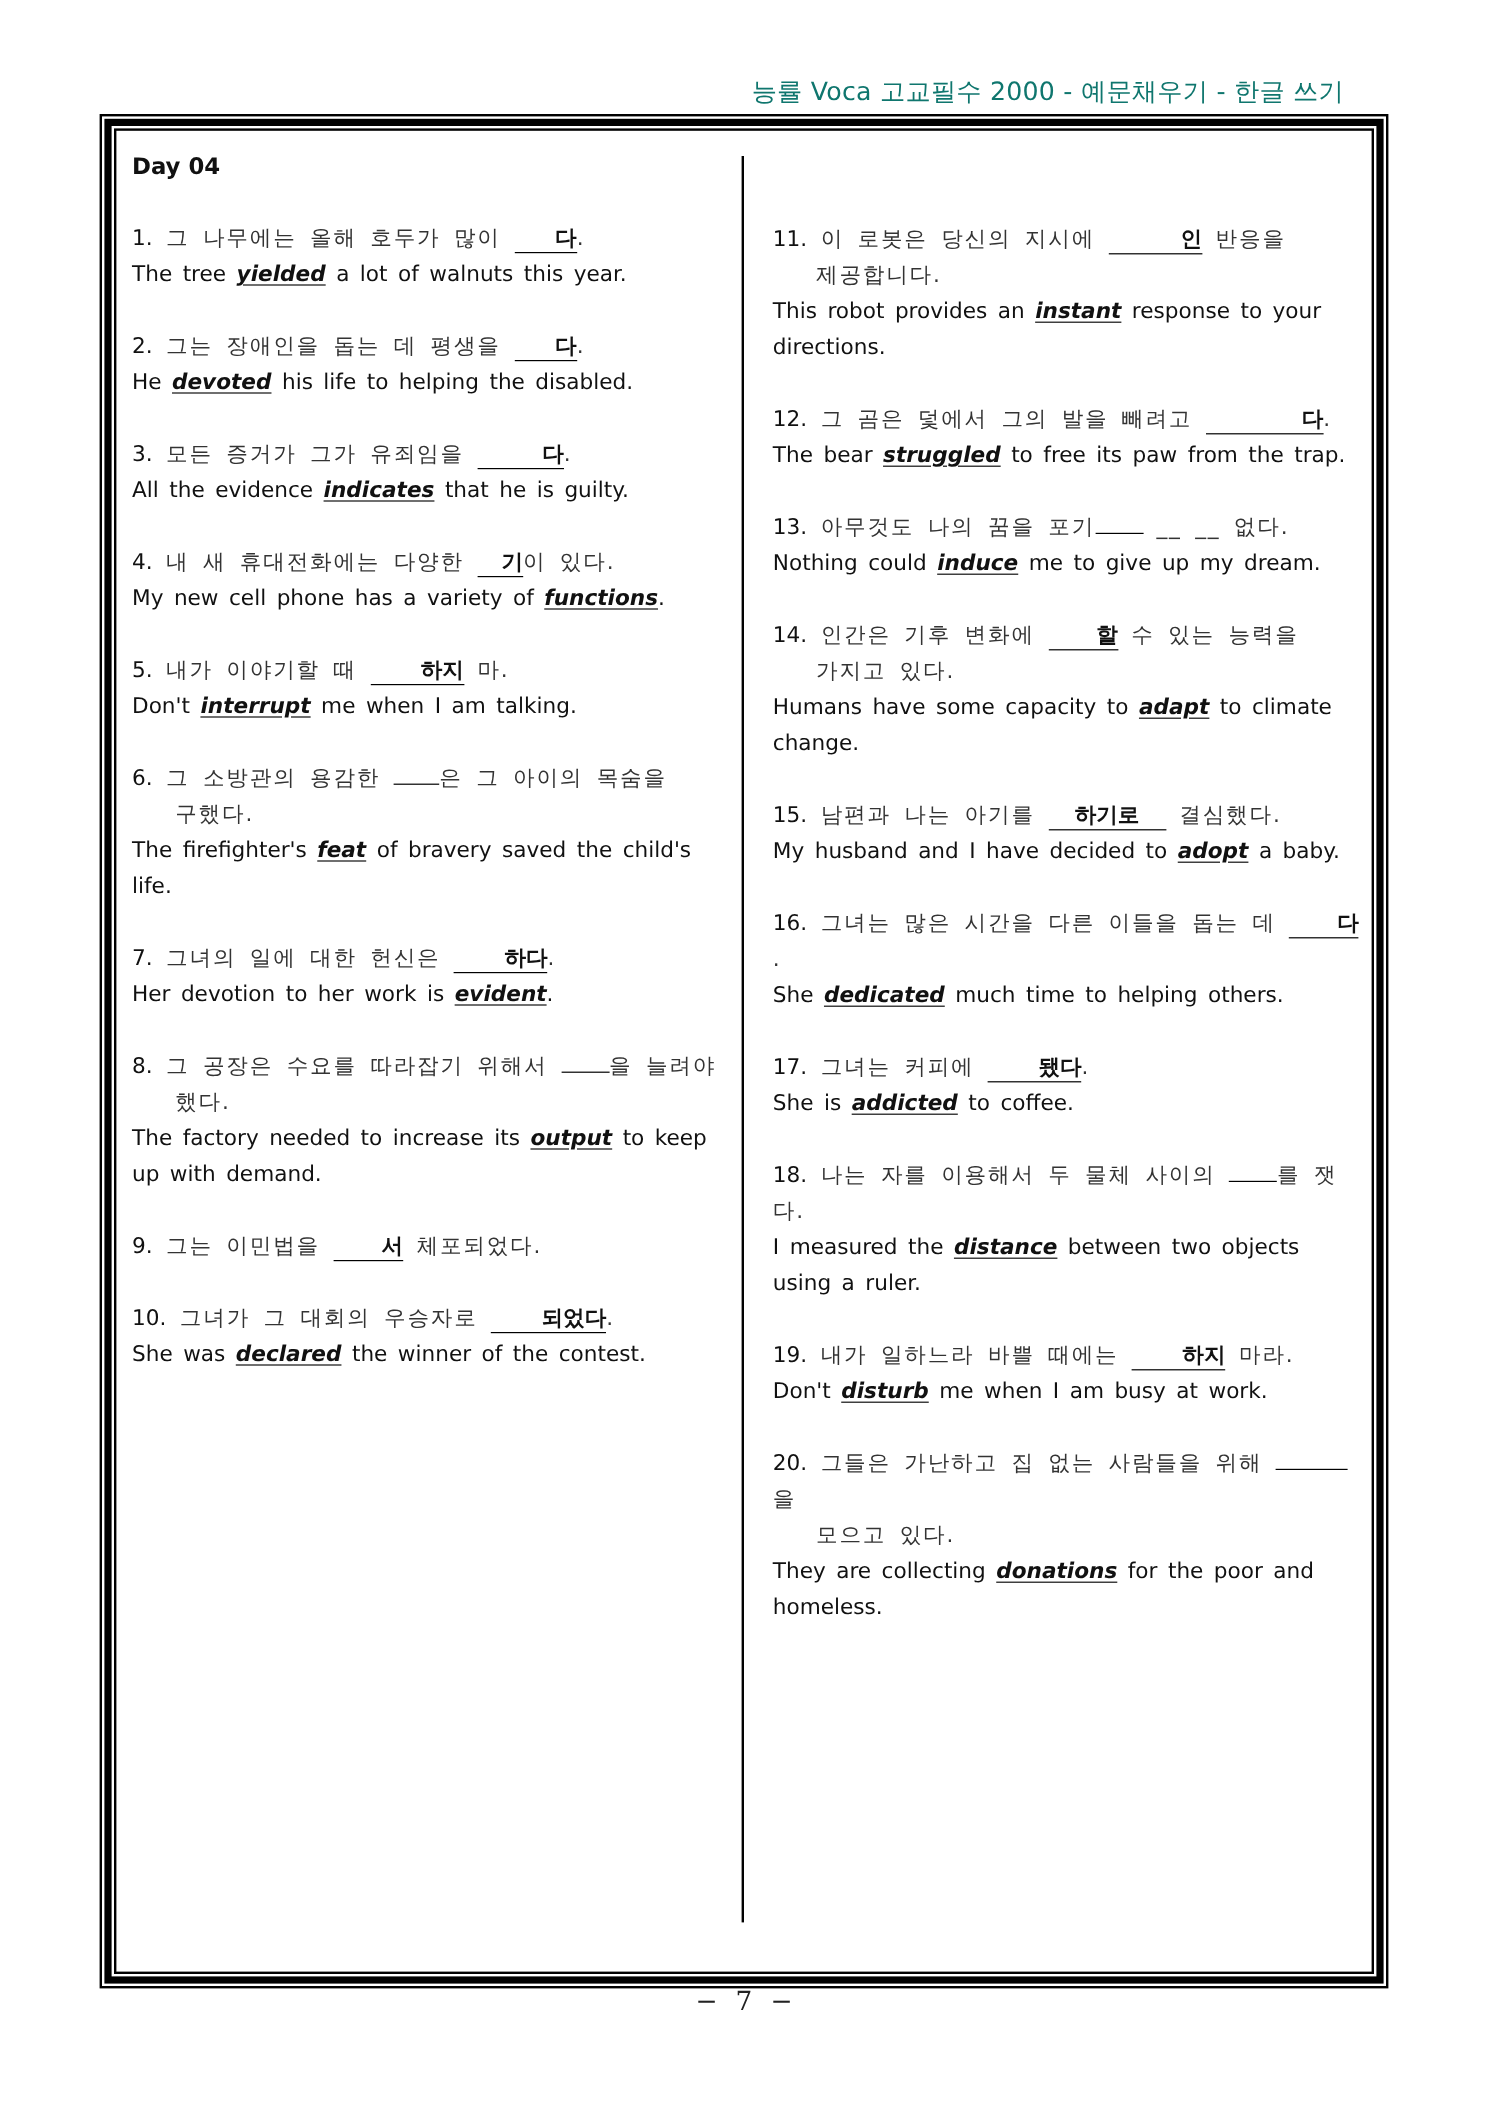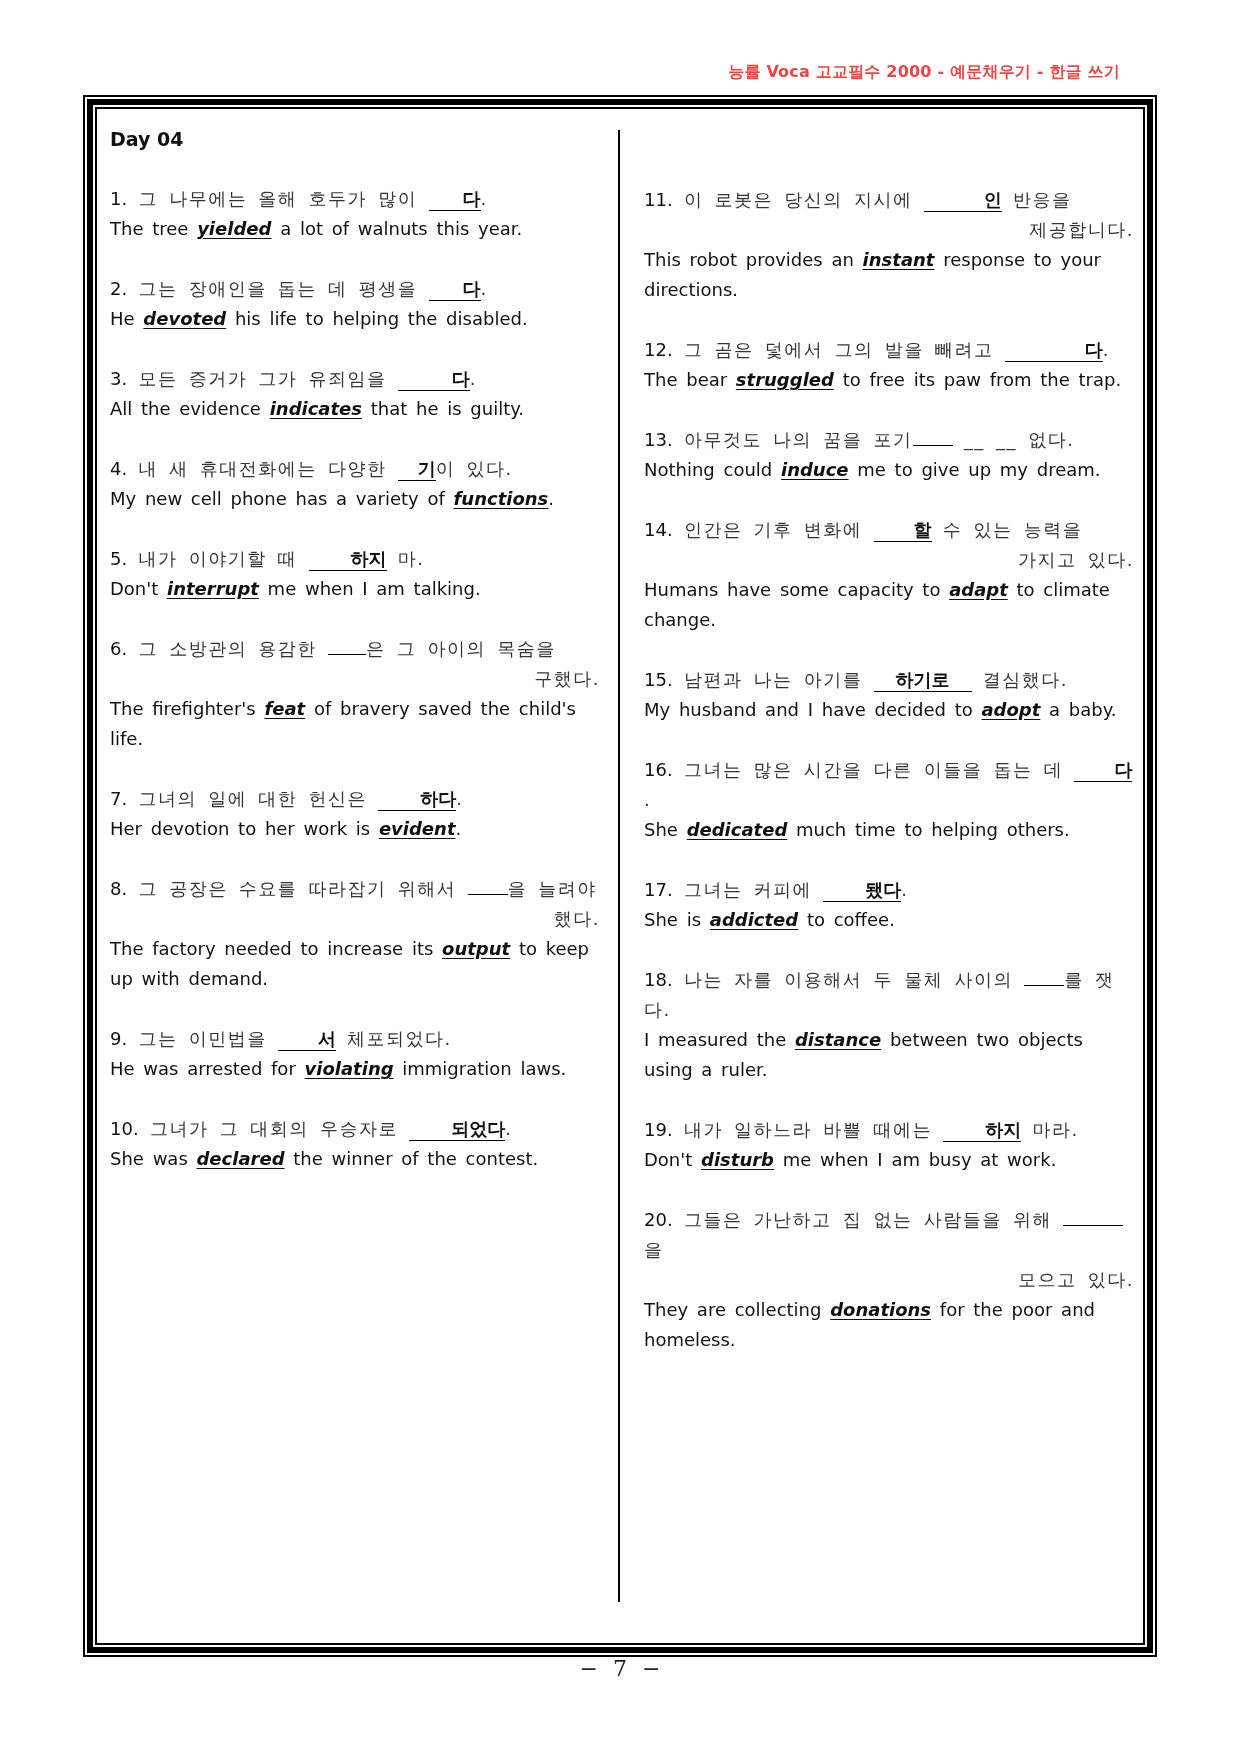--- a/index.html
+++ b/index.html
@@ -1,34 +1,34 @@
 <!DOCTYPE html>
 <html><head>
 <meta charset="utf-8">
 <style>
   html, body { margin: 0; padding: 0; background: #ffffff; }
   body { width: 1240px; height: 1752px; position: relative; overflow: hidden;
          font-family: "DejaVu Sans", "Liberation Sans", sans-serif; color: #111; }
-  .header { position: absolute; top: 62px; right: 120px; font-size: 16px; font-weight: bold;
-            letter-spacing: 0.2px; color: #ef4444; white-space: nowrap; }
+  .header { position: absolute; top: 62px; right: 120px; font-size: 21px; font-weight: normal;
+            letter-spacing: 0.2px; color: #0f766e; white-space: nowrap; }
   .frame-outer { position: absolute; left: 83px; top: 95px; width: 1074px; height: 1562px;
                  box-sizing: border-box; border: 2px solid #000; }
   .frame-thick { position: absolute; left: 2px; top: 2px; right: 2px; bottom: 2px;
                  border: 6px solid #000; }
   .frame-inner { position: absolute; left: 2px; top: 2px; right: 2px; bottom: 2px;
                  border: 2px solid #000; }
   .divider { position: absolute; left: 618px; top: 130px; width: 2px; height: 1472px; background: #000; }
   .col { position: absolute; top: 124px; font-size: 18px; line-height: 30px; }
   .col.left { left: 110px; width: 490px; }
   .col.right { left: 644px; width: 490px; top: 185px; }
   .day { font-weight: bold; font-size: 19px; margin-bottom: 30px; height: 30px; }
   .item { margin-bottom: 30px; }
   .ko { color: #333; letter-spacing: 1.5px; word-spacing: 4px; }
   .ko .num { color: #111; letter-spacing: 0; }
-  .ko .cont { display: block; padding-left: 36px; text-align: right; }
+  .ko .cont { display: block; padding-left: 36px; }
   .en { word-spacing: 3px; }
   .blank { display: inline-block; border-bottom: 1.5px solid #000; line-height: 22px;
            text-align: right; font-weight: bold; color: #111; letter-spacing: 0; }
   .blank.plain { font-weight: normal; }
   .kw { font-weight: bold; text-decoration: underline; text-underline-offset: 3px; font-style: italic; }
   .pagenum { position: absolute; top: 1656px; left: 0; width: 1240px; text-align: center;
              font-family: "DejaVu Serif", "Liberation Serif", serif; font-size: 22px; color: #222;
              word-spacing: 8px; }
 </style>
 </head>
@@ -126,23 +126,20 @@
     <div class="en">
       <span>The factory needed to increase its </span><span class="kw">output</span><span> to keep up with demand.</span>
     </div>
   </div>
       <div class="item">
     <div class="ko">
       <span class="num">9.</span>
       <span>그는 이민법을 </span><span class="blank" style="width: 58px;">서</span><span> 체포되었다.</span>
       
     </div>
-    <div class="en">
-      <span>He was arrested for </span><span class="kw">violating</span><span> immigration laws.</span>
-    </div>
   </div>
       <div class="item">
     <div class="ko">
       <span class="num">10.</span>
       <span>그녀가 그 대회의 우승자로 </span><span class="blank" style="width: 96px;">되었다</span><span>.</span>
       
     </div>
     <div class="en">
       <span>She was </span><span class="kw">declared</span><span> the winner of the contest.</span>
     </div>

